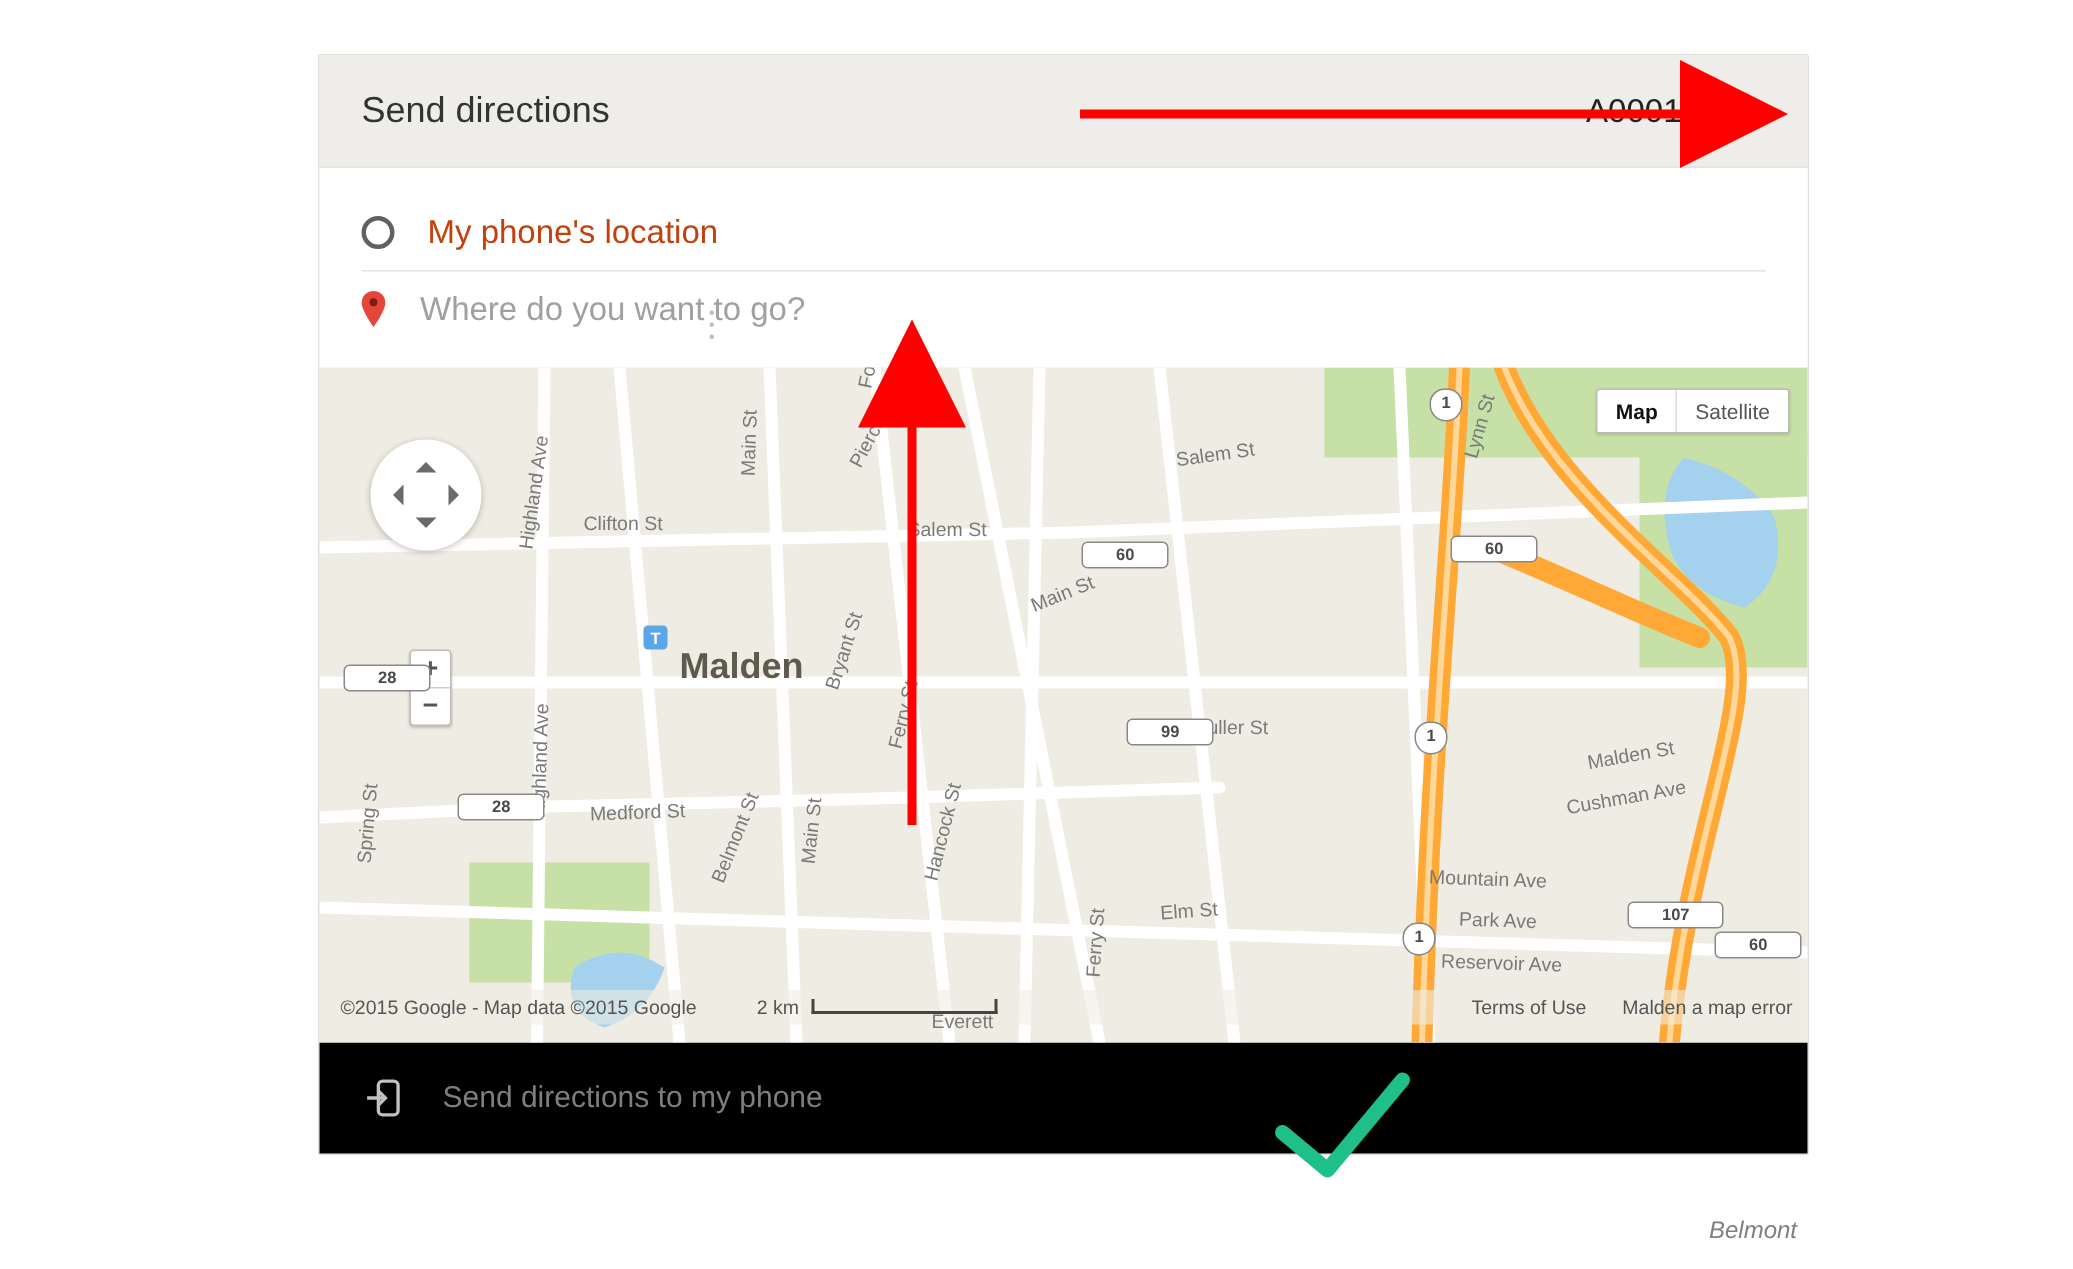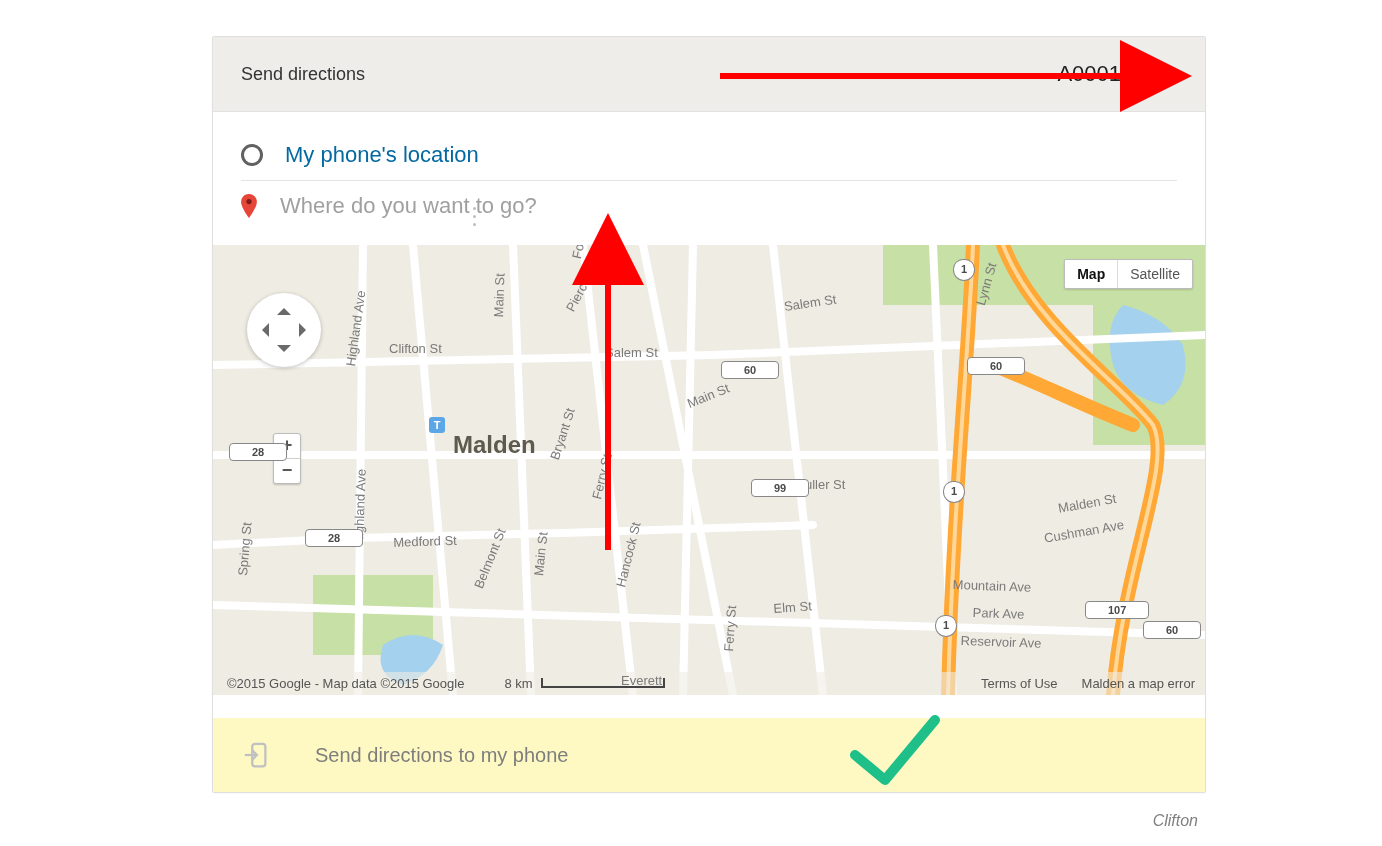--- a/index.html
+++ b/index.html
@@ -26,21 +26,21 @@
   
   .card-header {
     background: #eeedea;
     padding: 20px 28px;
     display: flex;
     align-items: center;
     justify-content: space-between;
     border-bottom: 1px solid #e2e2e2;
   }
   .card-header .title {
-    font-size: 18px;
+    font-size: 24px;
     color: #333;
   }
   .device-picker {
     display: flex;
     align-items: center;
     gap: 10px;
     cursor: pointer;
   }
   .device-picker .dev-name {
     font-size: 22px;
@@ -98,21 +98,21 @@
     flex: 0 0 18px;
     margin-left:-1px;
   }
   .pin-icon svg { width:100%; height:100%; display:block; }
   .field {
     border: none;
     outline: none;
     font-size: 22px;
     width: 100%;
     padding: 4px 0;
-    color: #0369a1;
+    color: #c2410c;
     background: transparent;
   }
   .field::placeholder { color: #a0a0a0; }
 
   
   .map {
     position: relative;
     height: 450px;
     background: #efece3;
     overflow: hidden;
@@ -195,21 +195,21 @@
     cursor:pointer;
   }
   .map-type-toggle div.active {
     font-weight:bold;
     color:#111;
   }
   .map-type-toggle div:first-child { border-right:1px solid #dcdcdc; }
 
   .map-footer {
     position:absolute;
-    left:0; right:0; bottom:0;
+    left:0; right:0; bottom:12px;
     padding: 4px 10px 4px 14px;
     display:flex;
     align-items:center;
     font-size:13px;
     color:#555;
     background: rgba(239,236,227,0.6);
   }
   .map-footer .copyright { flex:0 0 auto; }
   .map-footer .scale {
     flex:0 0 auto;
@@ -225,23 +225,22 @@
   .map-footer .spacer { flex:1; }
   .map-footer a {
     color:#555; text-decoration:none; margin-left:24px;
   }
 
   
   .card-footer {
     padding: 22px 28px;
     display:flex;
     align-items:center;
-    gap: 44px;
-    background:#fef9c3;
-    margin-top:23px;
+    gap: 24px;
+    background:#000000;
   }
   .send-icon {
     width: 30px; height: 30px;
   }
   .send-icon svg { width:100%; height:100%; display:block; }
   .card-footer .label {
     font-size: 20px;
     color: #7e7e7e;
   }
 
@@ -352,21 +351,21 @@
     </div>
 
     <div class="map-type-toggle">
       <div class="active">Map</div>
       <div>Satellite</div>
     </div>
 
     <div class="map-footer">
       <span class="copyright">©2015 Google - Map data ©2015 Google</span>
       <span class="scale">
-        <span>8 km</span>
+        <span>2 km</span>
         <span class="scale-bar"></span>
       </span>
       <span class="spacer"></span>
       <a href="#">Terms of Use</a>
       <a href="#">Malden a map error</a>
     </div>
   <div class="street-label" style="left: 130px; top: 120px; transform: rotate(-82deg); transform-origin: left top;">Highland Ave</div>
       <div class="street-label" style="left: 138px; top: 300px; transform: rotate(-88deg); transform-origin: left top;">Highland Ave</div>
       <div class="street-label" style="left: 176px; top: 96px; transform: rotate(0deg); transform-origin: left top;">Clifton St</div>
       <div class="street-label" style="left: 22px; top: 330px; transform: rotate(-85deg); transform-origin: left top;">Spring St</div>
@@ -410,21 +409,21 @@
         <rect x="12" y="4" width="14" height="24" rx="3"></rect>
         <path d="M4 16 h12"></path>
         <path d="M12 11 l5 5 -5 5"></path>
       </svg>
     </span>
     <span class="label">Send directions to my phone</span>
   </div>
 
 </div>
 
-<div class="feedback">Clifton</div>
+<div class="feedback">Belmont</div>
 
 <svg class="annotation-layer" width="1382" height="846">
   <defs>
     <marker id="redArrow" markerWidth="14" markerHeight="14" refX="10" refY="6" orient="auto">
       <path d="M0 0 L12 6 L0 12 z" fill="#ff0000"></path>
     </marker>
   </defs>
 
   <line x1="720" y1="76" x2="1180" y2="76" stroke="#ff0000" stroke-width="6" marker-end="url(#redArrow)"></line>
 

